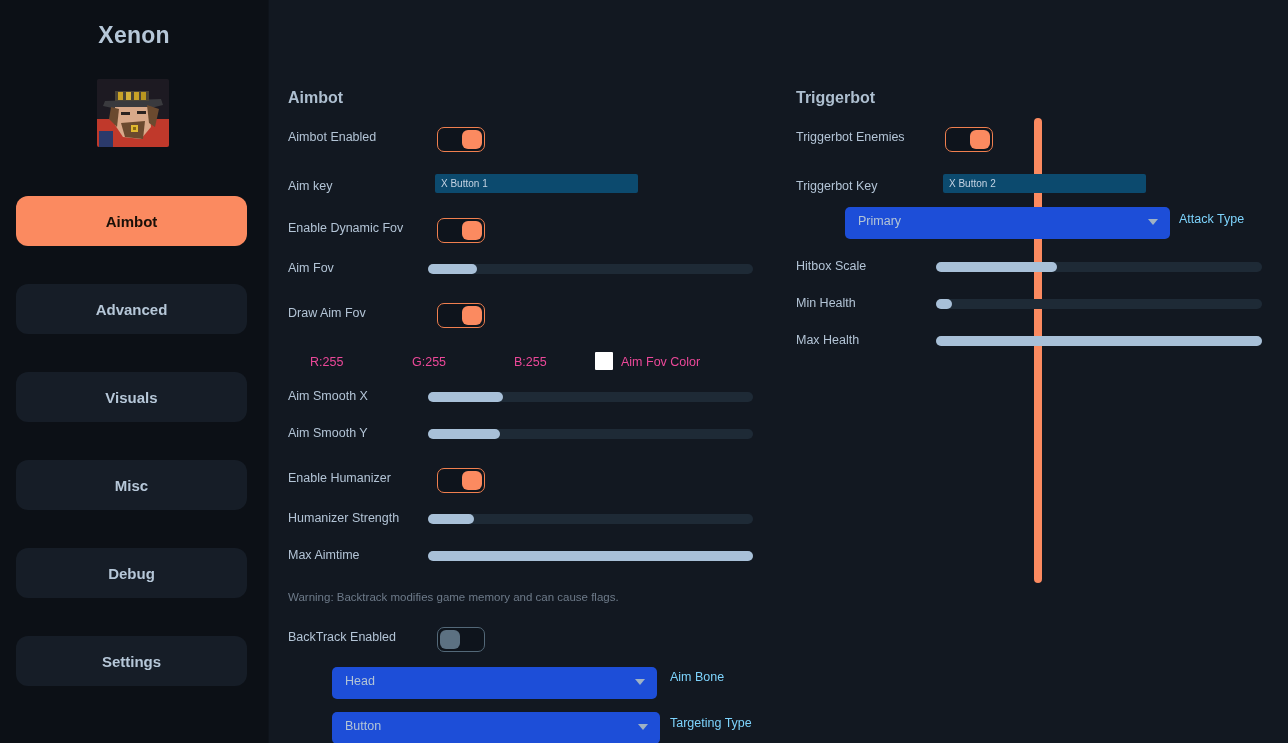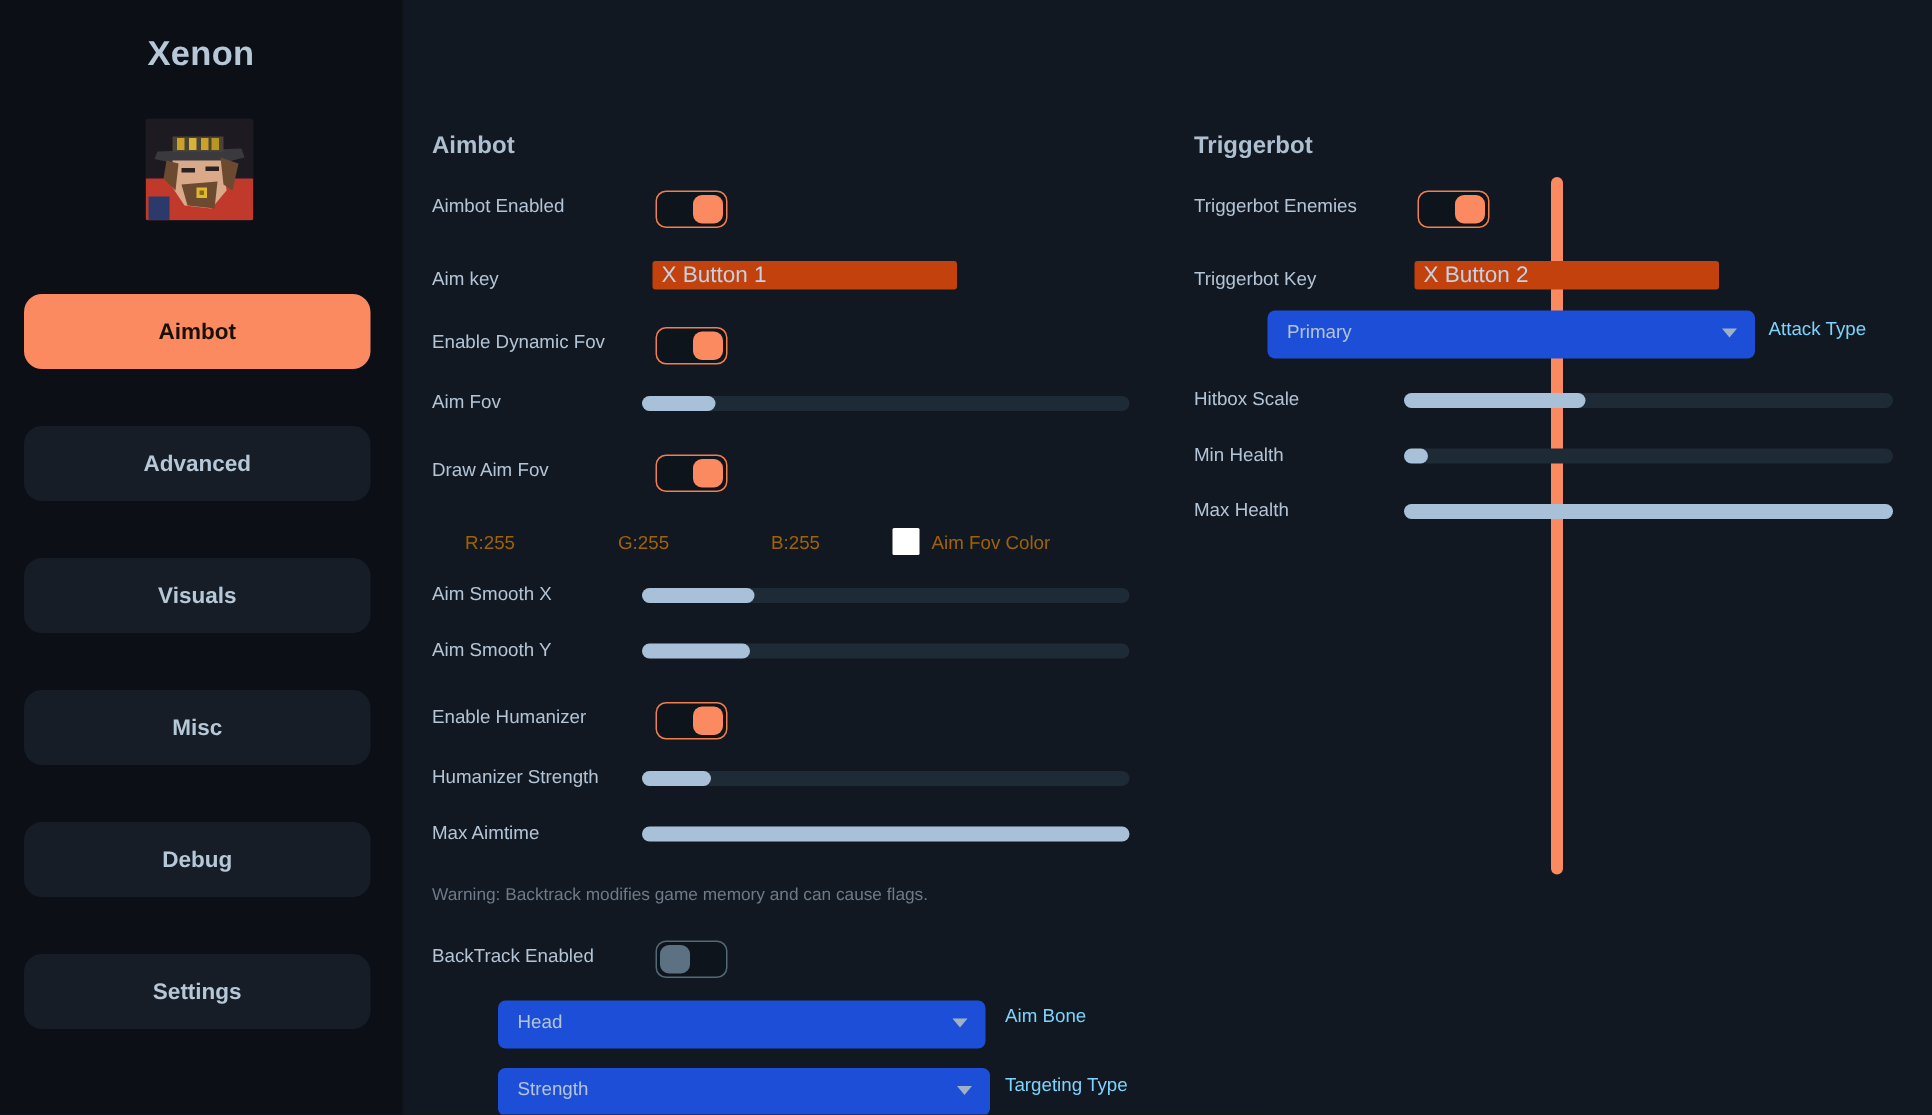--- a/index.html
+++ b/index.html
@@ -91,21 +91,21 @@
   .side-label {
     position: absolute;
     font-size: 12.5px;
     color: #7dd3fc;
     white-space: nowrap;
   }
 
   .muted-label {
     position: absolute;
     font-size: 12.5px;
-    color: #a16207;
+    color: #ec4899;
     white-space: nowrap;
   }
 
   .warning-text {
     position: absolute;
     font-size: 11.5px;
     color: #6d7a89;
     white-space: nowrap;
   }
 
@@ -127,25 +127,25 @@
     background: #fb8a60;
     right: 2px;
   }
   .toggle.off { border-color: #536878; background: #0e141c; }
   .toggle.off .knob { background: #5c7182; left: 2px; right: auto; }
 
   
   .text-input {
     position: absolute;
     height: 19px;
-    background: #c2410c;
+    background: #0c4a6e;
     border: none;
     border-radius: 2px;
     color: #c3d2e2;
-    font-size: 15px;
+    font-size: 10px;
     font-family: "Liberation Sans", sans-serif;
     padding: 0 6px;
     outline: none;
   }
 
   
   .slider {
     position: absolute;
     height: 10px;
     border-radius: 5px;
@@ -334,21 +334,21 @@
       <div class="knob"></div>
     </div>
 
     <div class="dropdown" style="left:64px; top:667px; width:325px;">
       <span class="dd-text">Head</span>
       <span class="dd-arrow"></span>
     </div>
     <div class="side-label" style="left:402px; top:670px;">Aim Bone</div>
 
     <div class="dropdown" style="left:64px; top:712px; width:328px;">
-      <span class="dd-text">Strength</span>
+      <span class="dd-text">Button</span>
       <span class="dd-arrow"></span>
     </div>
     <div class="side-label" style="left:402px; top:716px;">Targeting Type</div>
 
     <div class="scrollbar-track"></div>
     <div class="scrollbar-thumb"></div>
 
     <div class="panel-title" style="left:528px; top:89px;">Triggerbot</div>
 
     <div class="row-label" style="left:528px; top:130px;">Triggerbot Enemies</div>

